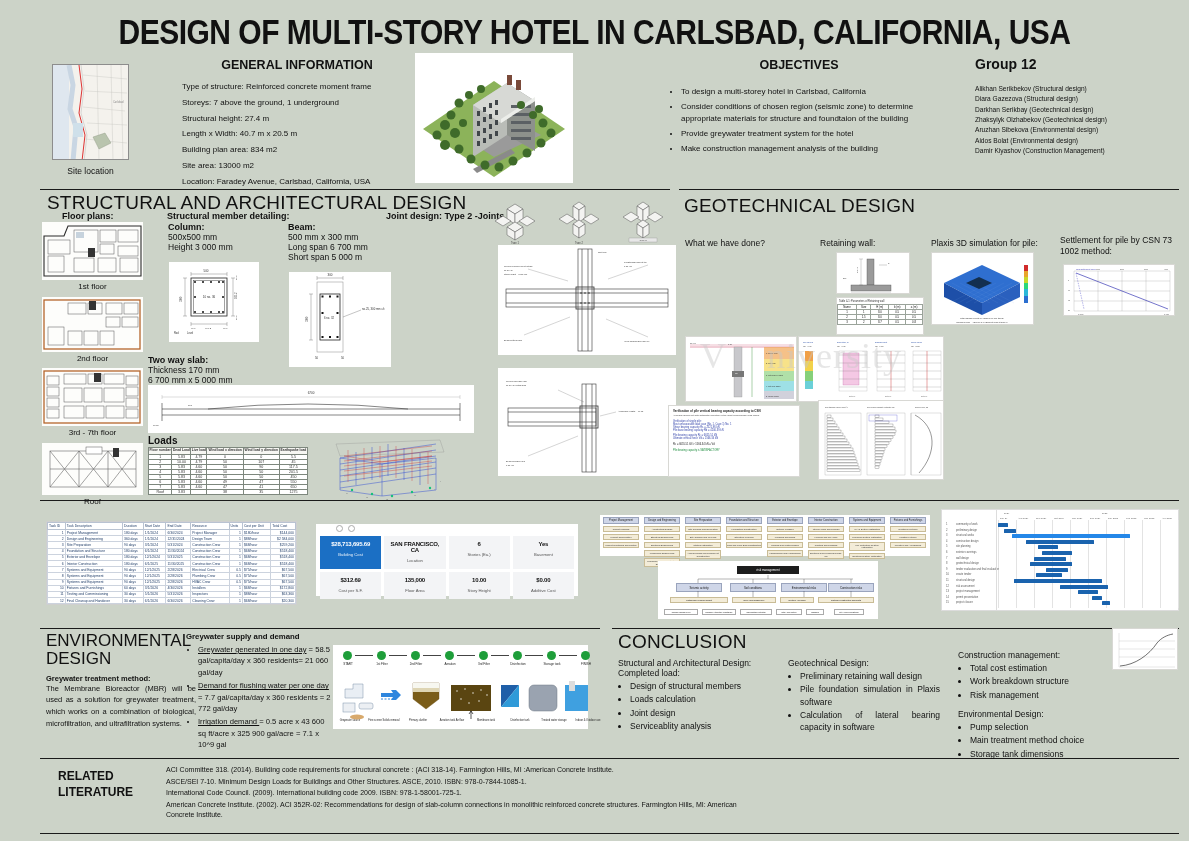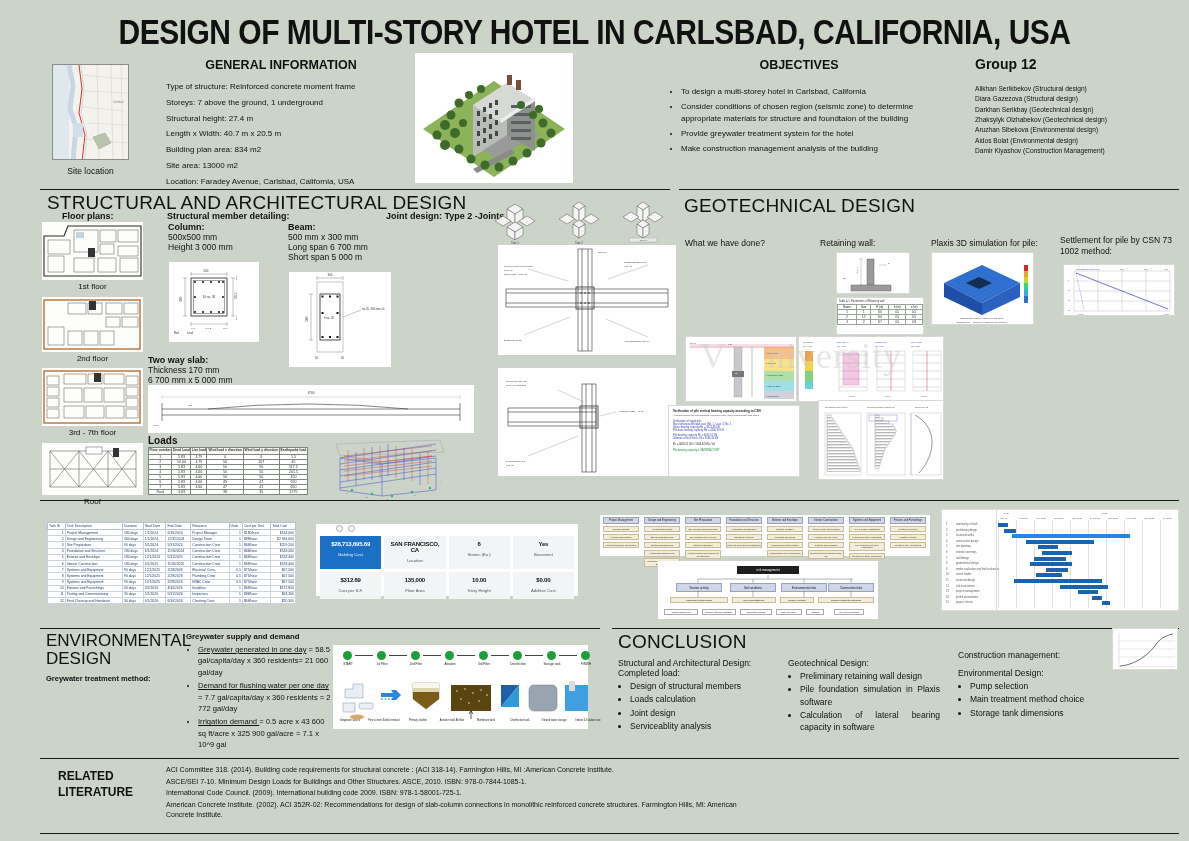--- a/index.html
+++ b/index.html
@@ -24,21 +24,21 @@
 
   
   .hdr-sec-title { font-size:12.5px; font-weight:bold; text-align:center; }
 
   .sitebox {
     position:absolute; left:52px; top:64px; width:77px; height:96px;
     background:#f2f1ec; border:1px solid #8d8d8d; overflow:hidden;
   }
   .site-cap { position:absolute; left:52px; top:166px; width:77px; text-align:center; font-size:8.5px; }
 
-  .gi { position:absolute; left:166px; top:58px; width:230px; }
+  .gi { position:absolute; left:182px; top:58px; width:230px; }
   .gi h3 { margin:0 0 10px 0; }
   .gi p { margin:0 0 5px 0; font-size:8px; line-height:1.35; }
 
   .render {
     position:absolute; left:415px; top:53px; width:158px; height:130px;
     background:#ffffff; overflow:hidden;
   }
 
   .obj { position:absolute; left:668px; top:58px; width:262px; }
   .obj h3 { margin:0 0 14px 0; }
@@ -1304,20 +1304,21 @@
         <div class="gname" style="top: 91.4px;">project closure</div>
         <div class="gbar" style="top: 91.4px; left: 160px; width: 8px;"></div>
         <div style="position: absolute; left: 54px; top: 0px; bottom: 0px; width: 0px; border-left: 0.5px solid rgb(221, 221, 221);"></div>
       </div>
   </div>
 
   <div style="position:absolute; left:46px; top:632px; width:150px;">
     <div style="font-size:17px; line-height:1.05;">ENVIRONMENTAL</div>
     <div style="font-size:17px; line-height:1.05; margin-bottom:6px;">DESIGN</div>
     <div style="font-size:7.5px; font-weight:bold;">Greywater treatment method:</div>
+    <div class="just" style="font-size:7.5px; line-height:1.55;">The Membrane Bioreactor (MBR) will be used as a solution for greywater treatment, which works on a combination of biological, microfiltration, and ultrafiltration systems.</div>
   </div>
 
   <div style="position:absolute; left:186px; top:632px; width:146px;">
     <div style="font-size:7.8px; font-weight:bold;">Greywater supply and demand</div>
     <ul style="margin:3px 0 0 0; padding-left:12px;">
       <li style="font-size:7.6px; line-height:1.5; margin-bottom:2px;"><u>Greywater generated in one day</u><span> = 58.5 gal/capita/day x 360 residents= 21 060 gal/day</span></li>
       <li style="font-size:7.6px; line-height:1.5; margin-bottom:2px;"><u>Demand for flushing water per one day</u><span> = 7.7 gal/capita/day x 360 residents = 2 772 gal/day</span></li>
       <li style="font-size:7.6px; line-height:1.5;"><u>Irrigation demand </u><span>= 0.5 acre x 43 600 sq ft/acre x 325 900 gal/acre = 7.1 x 10^9 gal</span></li>
     </ul>
   </div>
@@ -1413,20 +1414,25 @@
     <div class="lbl-n">Geotechnical Design:</div>
     <ul class="tight">
       <li class="just">Preliminary retaining wall design</li>
       <li class="just">Pile foundation simulation in Plaxis software</li>
       <li class="just">Calculation of lateral bearing capacity in software</li>
     </ul>
   </div>
 
   <div style="position:absolute; left:958px; top:650px; width:160px;">
     <div class="lbl-n">Construction management:</div>
+    <ul class="tight">
+      <li>Total cost estimation</li>
+      <li>Work breakdown structure</li>
+      <li>Risk management</li>
+    </ul>
     <div class="lbl-n" style="margin-top:8px;">Environmental Design:</div>
     <ul class="tight">
       <li>Pump selection</li>
       <li>Main treatment method choice</li>
       <li>Storage tank dimensions</li>
     </ul>
   </div>
 
   <div class="plate" style="left:1112px; top:628px; width:66px; height:42px;">
     <svg width="66" height="42" viewBox="0 0 66 42">

